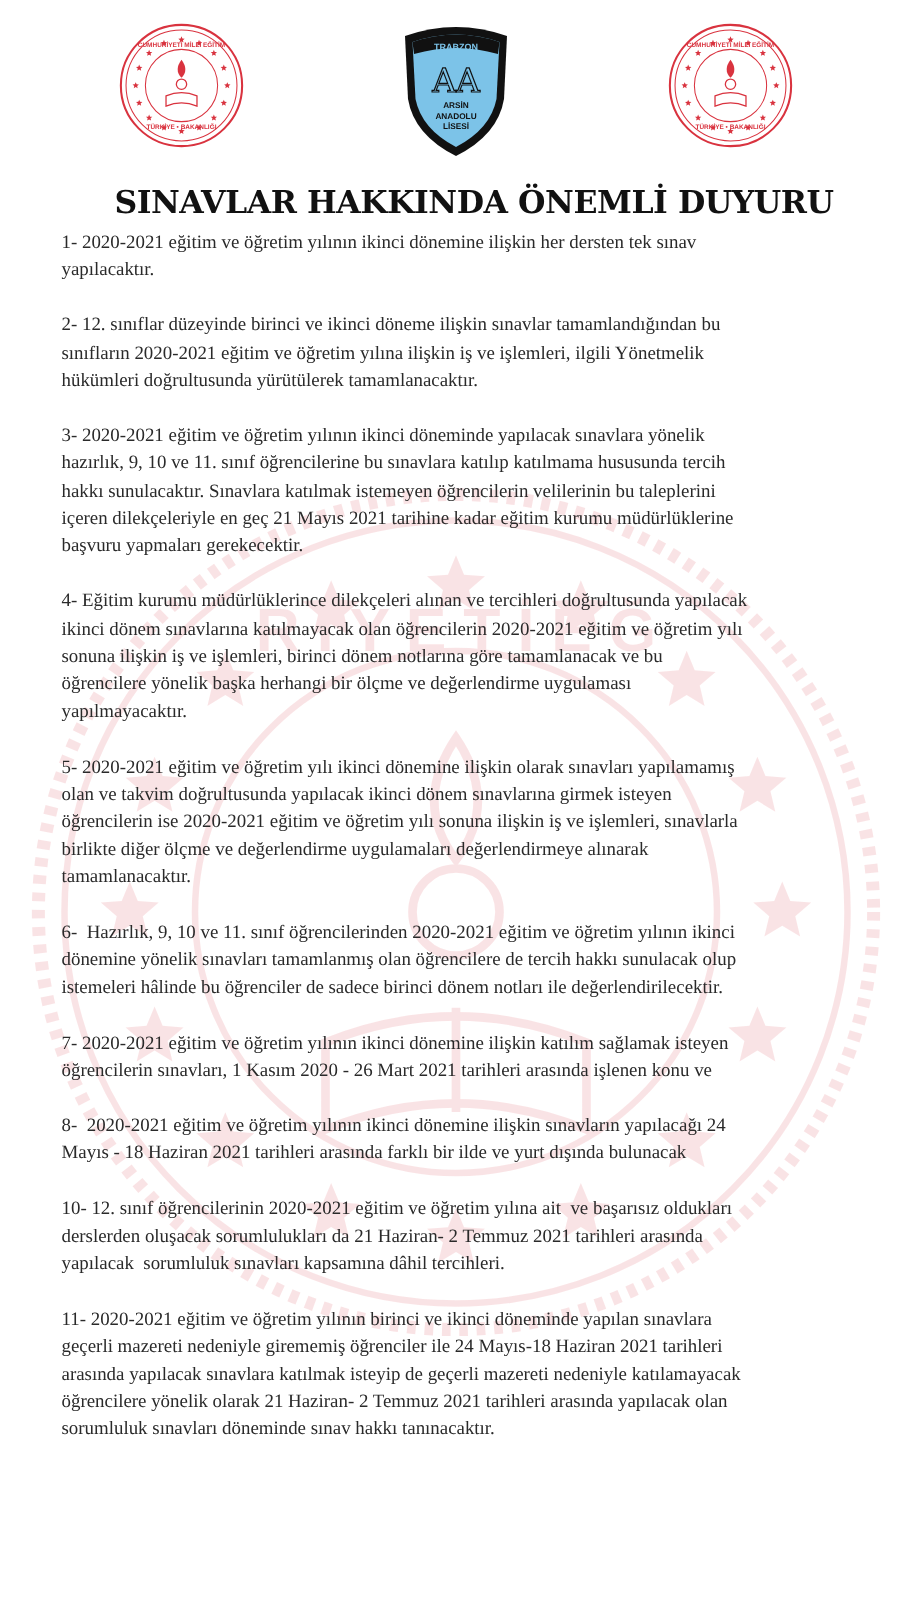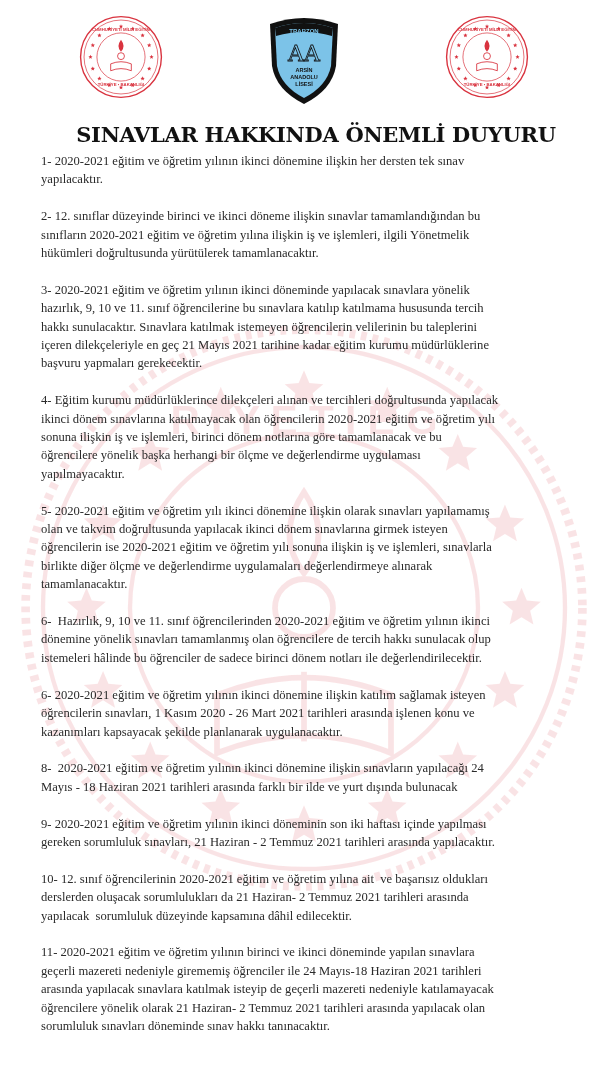--- a/index.html
+++ b/index.html
@@ -128,19 +128,18 @@
 
   <h1 class="title">SINAVLAR HAKKINDA ÖNEMLİ DUYURU</h1>
 
   <div class="content" id="content">
       <p class="item"><span class="line">1- 2020-2021 eğitim ve öğretim yılının ikinci dönemine ilişkin her dersten tek sınav</span><span class="line">yapılacaktır.</span></p>
       <p class="item"><span class="line">2- 12. sınıflar düzeyinde birinci ve ikinci döneme ilişkin sınavlar tamamlandığından bu</span><span class="line">sınıfların 2020-2021 eğitim ve öğretim yılına ilişkin iş ve işlemleri, ilgili Yönetmelik</span><span class="line">hükümleri doğrultusunda yürütülerek tamamlanacaktır.</span></p>
       <p class="item"><span class="line">3- 2020-2021 eğitim ve öğretim yılının ikinci döneminde yapılacak sınavlara yönelik</span><span class="line">hazırlık, 9, 10 ve 11. sınıf öğrencilerine bu sınavlara katılıp katılmama hususunda tercih</span><span class="line">hakkı sunulacaktır. Sınavlara katılmak istemeyen öğrencilerin velilerinin bu taleplerini</span><span class="line">içeren dilekçeleriyle en geç 21 Mayıs 2021 tarihine kadar eğitim kurumu müdürlüklerine</span><span class="line">başvuru yapmaları gerekecektir.</span></p>
       <p class="item"><span class="line">4- Eğitim kurumu müdürlüklerince dilekçeleri alınan ve tercihleri doğrultusunda yapılacak</span><span class="line">ikinci dönem sınavlarına katılmayacak olan öğrencilerin 2020-2021 eğitim ve öğretim yılı</span><span class="line">sonuna ilişkin iş ve işlemleri, birinci dönem notlarına göre tamamlanacak ve bu</span><span class="line">öğrencilere yönelik başka herhangi bir ölçme ve değerlendirme uygulaması</span><span class="line">yapılmayacaktır.</span></p>
       <p class="item"><span class="line">5- 2020-2021 eğitim ve öğretim yılı ikinci dönemine ilişkin olarak sınavları yapılamamış</span><span class="line">olan ve takvim doğrultusunda yapılacak ikinci dönem sınavlarına girmek isteyen</span><span class="line">öğrencilerin ise 2020-2021 eğitim ve öğretim yılı sonuna ilişkin iş ve işlemleri, sınavlarla</span><span class="line">birlikte diğer ölçme ve değerlendirme uygulamaları değerlendirmeye alınarak</span><span class="line">tamamlanacaktır.</span></p>
       <p class="item"><span class="line">6-  Hazırlık, 9, 10 ve 11. sınıf öğrencilerinden 2020-2021 eğitim ve öğretim yılının ikinci</span><span class="line">dönemine yönelik sınavları tamamlanmış olan öğrencilere de tercih hakkı sunulacak olup</span><span class="line">istemeleri hâlinde bu öğrenciler de sadece birinci dönem notları ile değerlendirilecektir.</span></p>
-      <p class="item"><span class="line">6- 2020-2021 eğitim ve öğretim yılının ikinci dönemine ilişkin katılım sağlamak isteyen</span><span class="line">öğrencilerin sınavları, 1 Kasım 2020 - 26 Mart 2021 tarihleri arasında işlenen konu ve</span><span class="line">kazanımları kapsayacak şekilde planlanarak uygulanacaktır.</span></p>
+      <p class="item"><span class="line">7- 2020-2021 eğitim ve öğretim yılının ikinci dönemine ilişkin katılım sağlamak isteyen</span><span class="line">öğrencilerin sınavları, 1 Kasım 2020 - 26 Mart 2021 tarihleri arasında işlenen konu ve</span></p>
       <p class="item"><span class="line">8-  2020-2021 eğitim ve öğretim yılının ikinci dönemine ilişkin sınavların yapılacağı 24</span><span class="line">Mayıs - 18 Haziran 2021 tarihleri arasında farklı bir ilde ve yurt dışında bulunacak</span></p>
-      <p class="item"><span class="line">9- 2020-2021 eğitim ve öğretim yılının ikinci döneminin son iki haftası içinde yapılması</span><span class="line">gereken sorumluluk sınavları, 21 Haziran - 2 Temmuz 2021 tarihleri arasında yapılacaktır.</span></p>
-      <p class="item"><span class="line">10- 12. sınıf öğrencilerinin 2020-2021 eğitim ve öğretim yılına ait  ve başarısız oldukları</span><span class="line">derslerden oluşacak sorumlulukları da 21 Haziran- 2 Temmuz 2021 tarihleri arasında</span><span class="line">yapılacak  sorumluluk düzeyinde kapsamına dâhil edilecektir.</span></p>
+      <p class="item"><span class="line">10- 12. sınıf öğrencilerinin 2020-2021 eğitim ve öğretim yılına ait  ve başarısız oldukları</span><span class="line">derslerden oluşacak sorumlulukları da 21 Haziran- 2 Temmuz 2021 tarihleri arasında</span><span class="line">yapılacak  sorumluluk sınavları kapsamına dâhil tercihleri.</span></p>
       <p class="item"><span class="line">11- 2020-2021 eğitim ve öğretim yılının birinci ve ikinci döneminde yapılan sınavlara</span><span class="line">geçerli mazereti nedeniyle girememiş öğrenciler ile 24 Mayıs-18 Haziran 2021 tarihleri</span><span class="line">arasında yapılacak sınavlara katılmak isteyip de geçerli mazereti nedeniyle katılamayacak</span><span class="line">öğrencilere yönelik olarak 21 Haziran- 2 Temmuz 2021 tarihleri arasında yapılacak olan</span><span class="line">sorumluluk sınavları döneminde sınav hakkı tanınacaktır.</span></p>
     </div>
 </div>
 
 </body></html>

